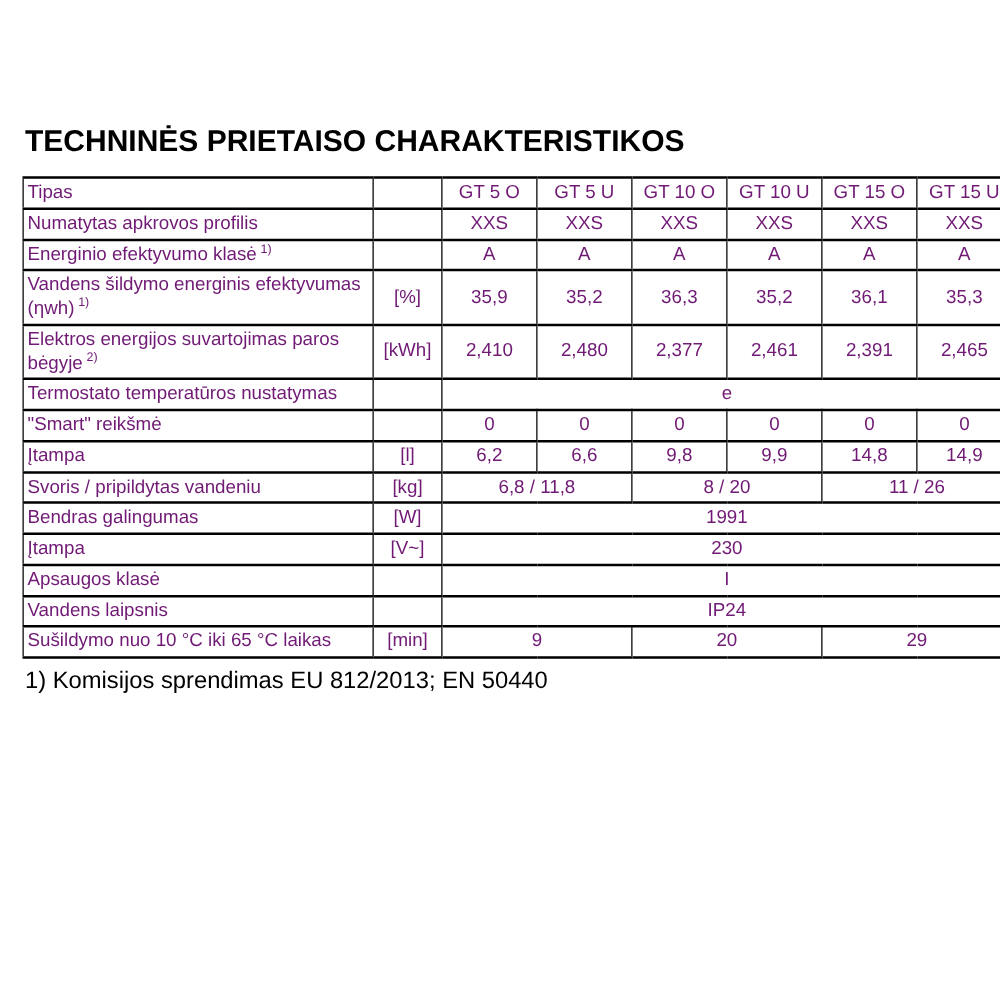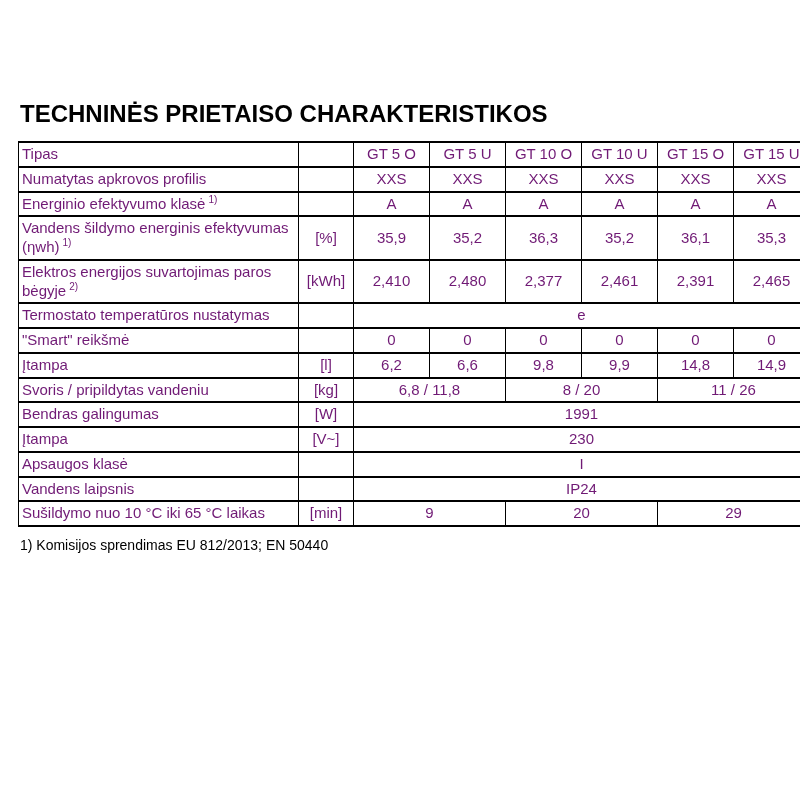--- a/index.html
+++ b/index.html
@@ -45,21 +45,21 @@
   td.unit { text-align: center; padding-left: 1px; padding-right: 1px; }
   td.val { text-align: center; }
   sup.sup {
     font-size: 10px;
     margin-left: 3px;
     line-height: 0;
   }
   .footnotes {
     margin-top: 7px;
     padding-left: 2px;
-    font-size: 14px;
+    font-size: 19px;
     line-height: 22px;
   }
 </style>
 </head>
 <body>
 
 <div class="page">
 
   <h1 class="title">TECHNINĖS PRIETAISO CHARAKTERISTIKOS</h1>
 

